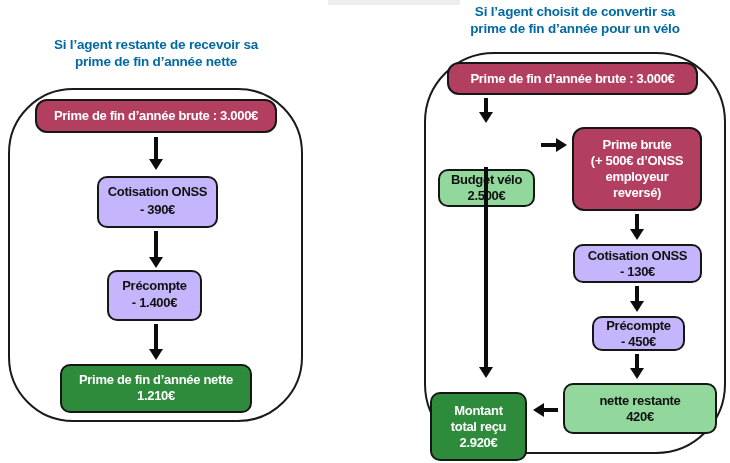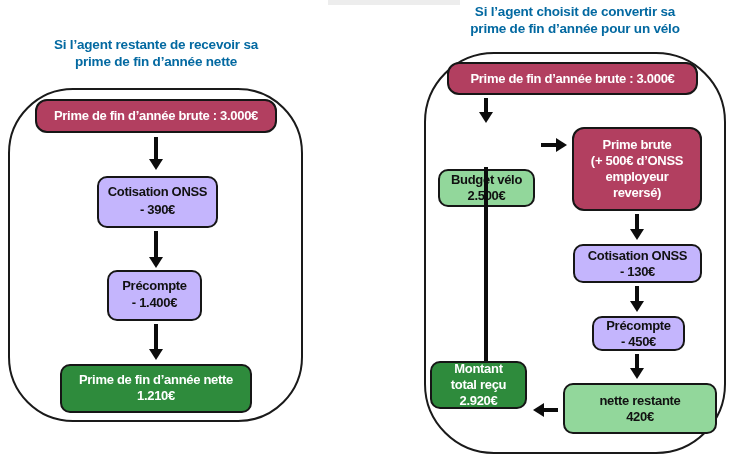--- a/index.html
+++ b/index.html
@@ -144,21 +144,21 @@
 
   <div class="arr-v" style="left:635px; top:354px; height:15px;"></div>
 
   <div class="box light-green" style="left:563px; top:383px; width:154px; height:51px;">
     <span>nette restante</span>
     <span>420€</span>
   </div>
 
   <div class="arr-v" style="left:484px; top:167px; height:201px;"></div>
 
-  <div class="box dark-green" style="left:430px; top:361px; width:97px; height:48px;">
+  <div class="box dark-green" style="left:430px; top:392px; width:97px; height:69px;">
     <span>Montant</span>
     <span>total reçu</span>
     <span>2.920€</span>
   </div>
 
   <div class="arr-l" style="left:543px; top:408px; width:15px;"></div>
 
 </div>
 
 </body></html>

